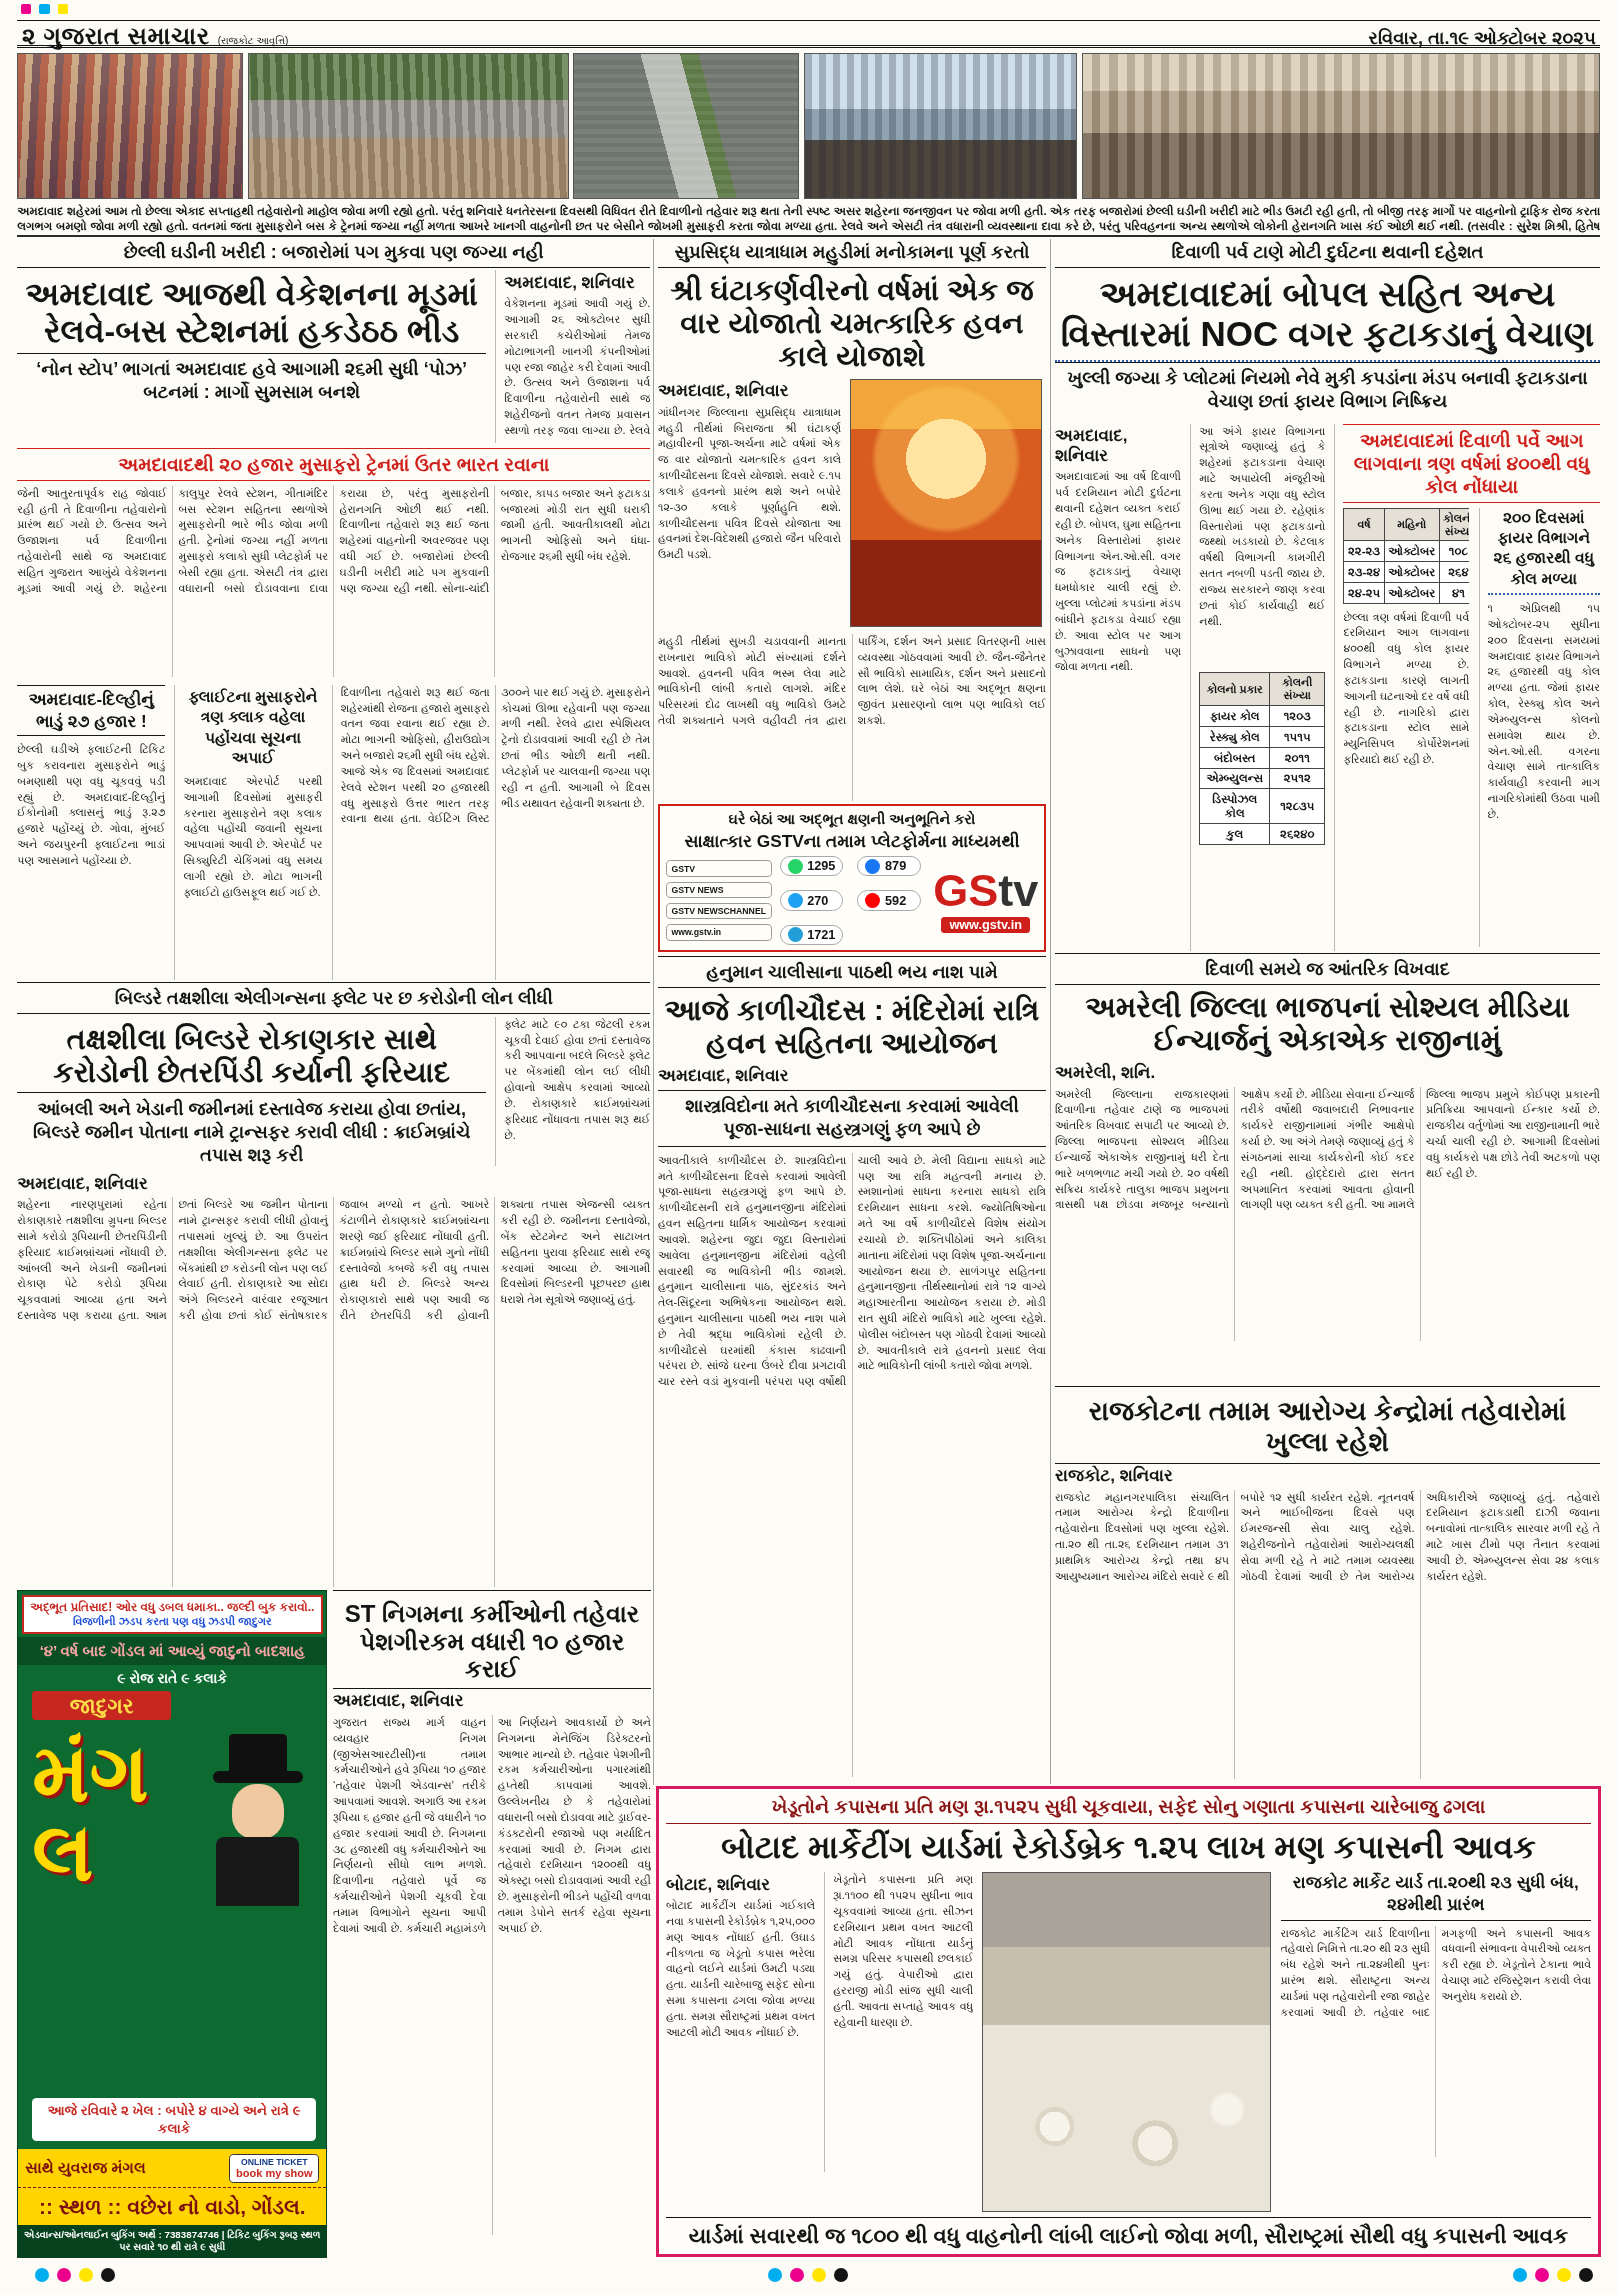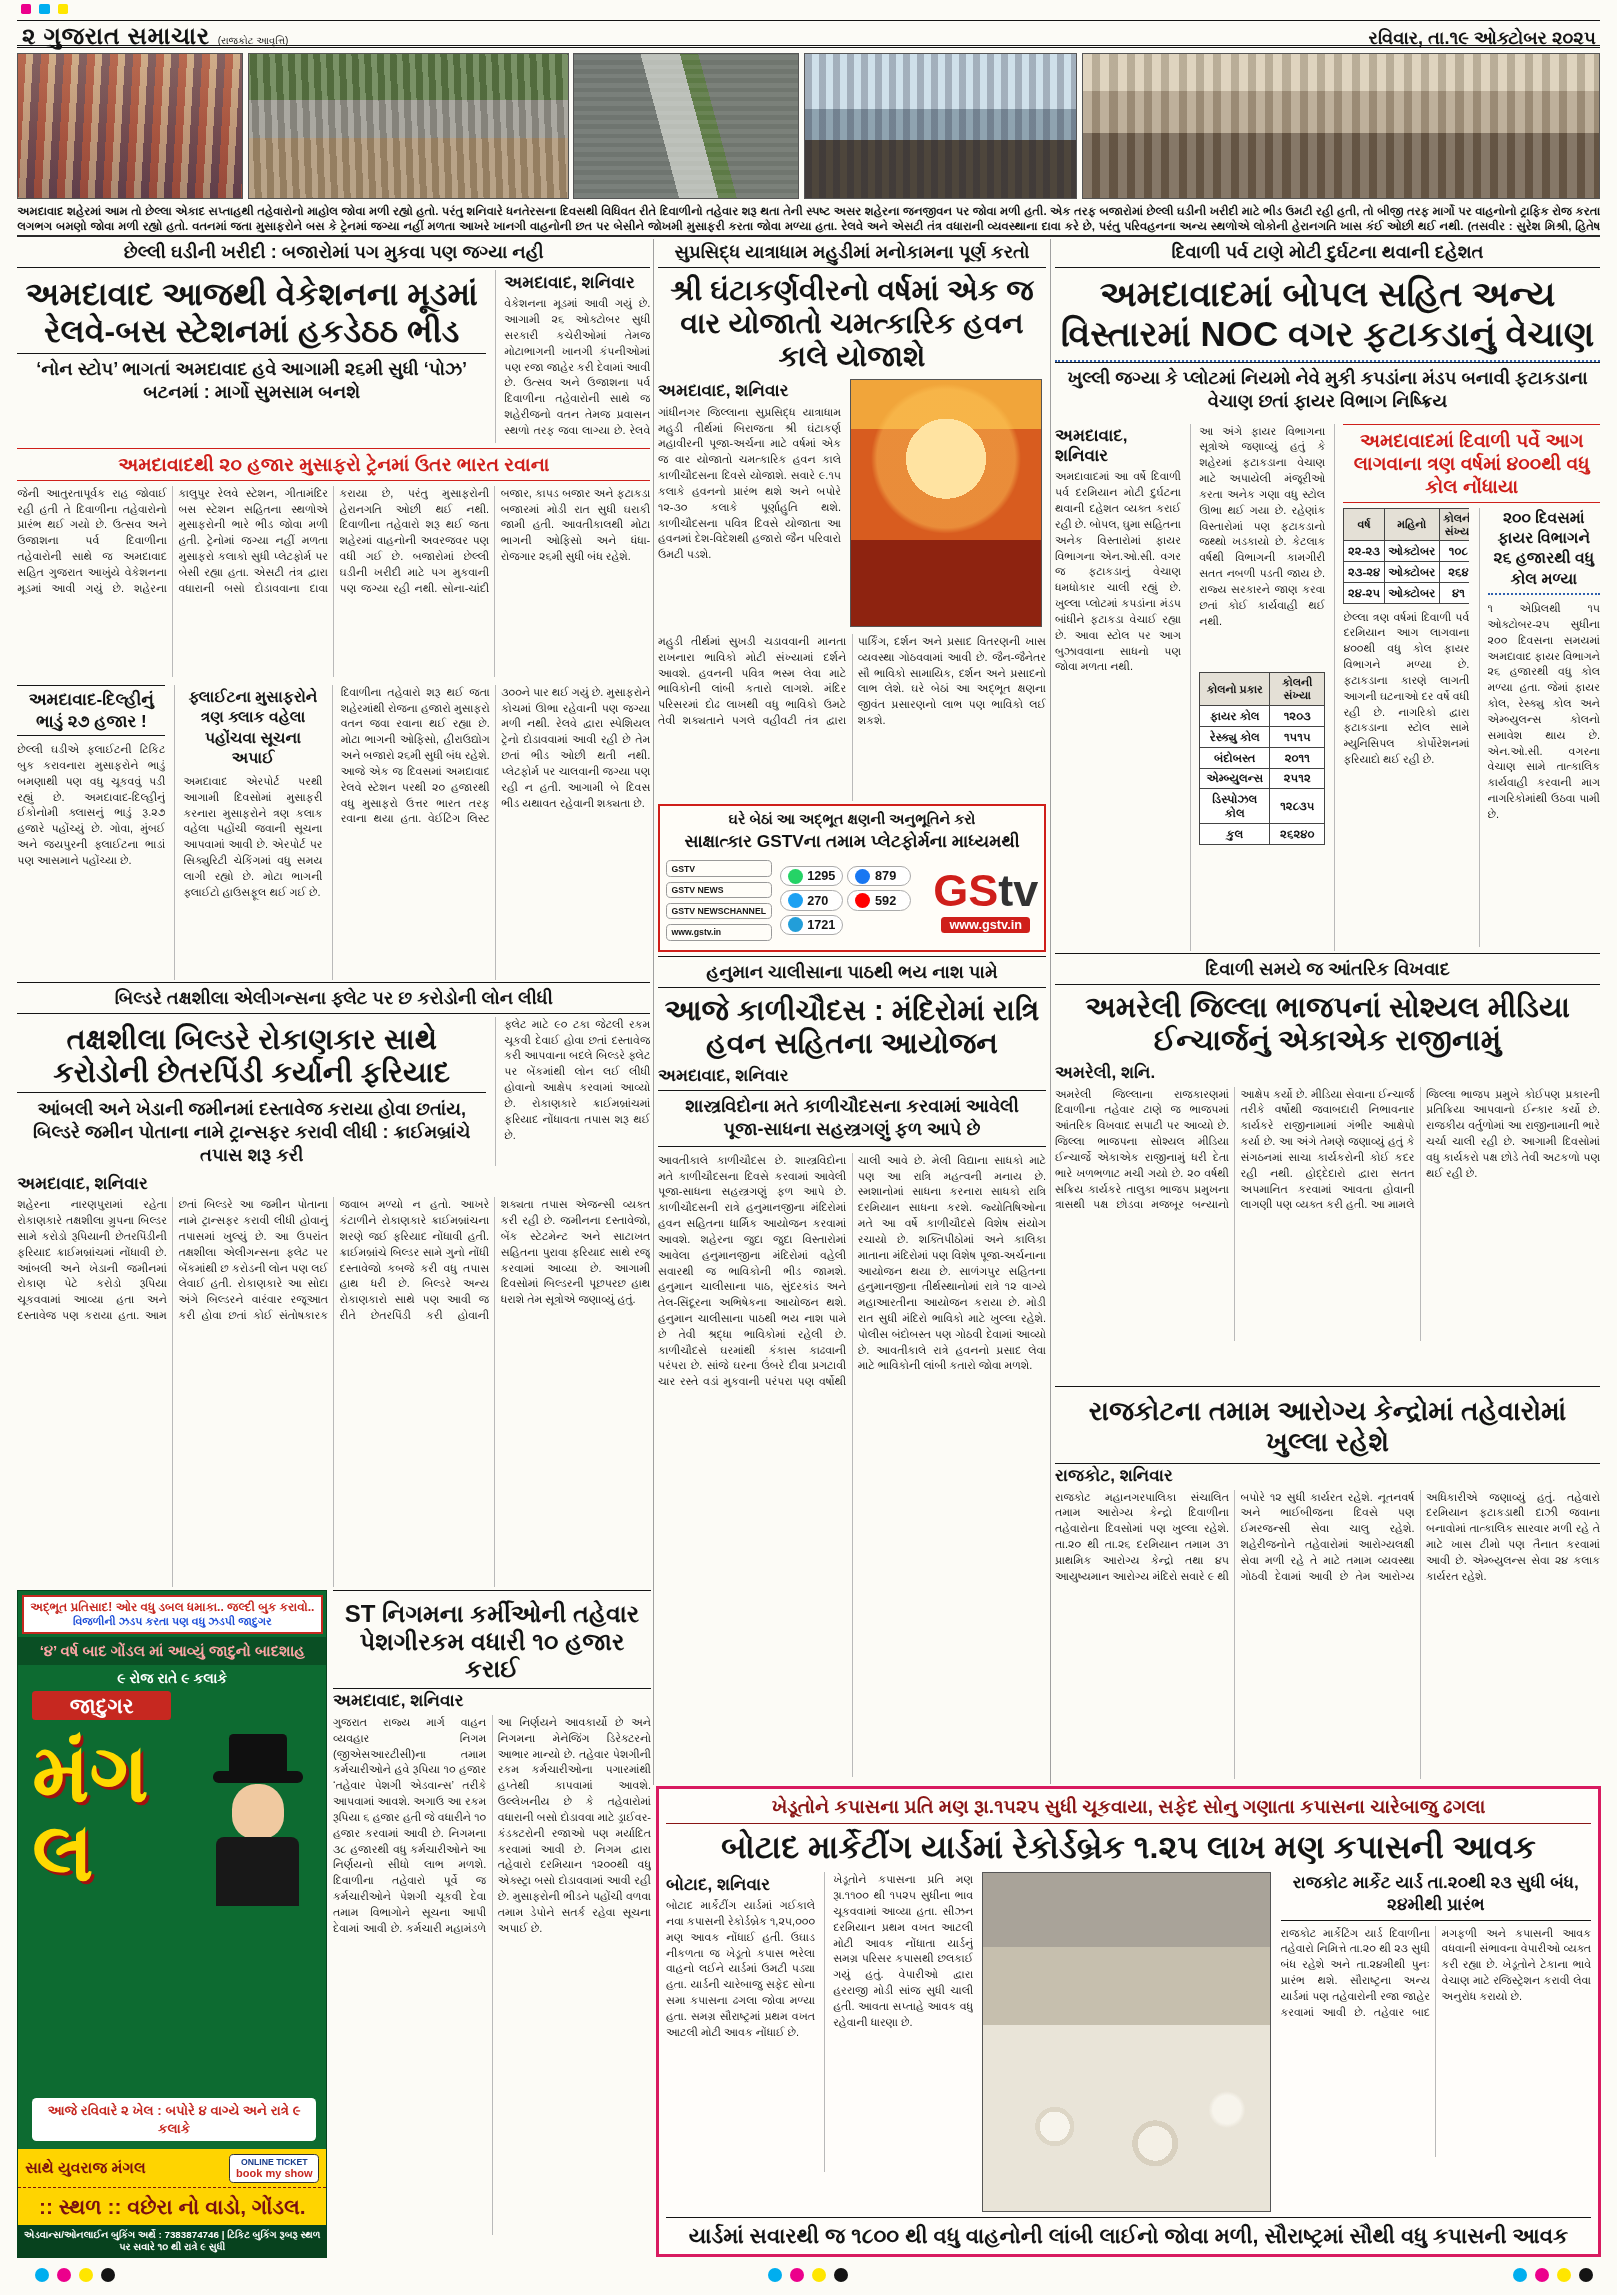--- a/index.html
+++ b/index.html
@@ -40,21 +40,21 @@
   .ped{font-size:10px;font-weight:normal}
   .pdate{font-size:18px;font-weight:bold}
   .caption{position:absolute;left:17.3px;top:203px;width:1583px;height:30px;font-size:11.6px;font-weight:bold;line-height:1.3;text-align:justify;overflow:hidden}
   
   .gstv{border:2.3px solid #cf1f1a;padding:4.6px 5.8px;display:flex;flex-direction:column;gap:3.5px;background:#fffdf8}
   .g1{font-size:14.4px;font-weight:bold;text-align:center}
   .g2{font-size:17.3px;font-weight:bold;text-align:center}
   .grow{display:flex;gap:8px;align-items:stretch;flex:1}
   .gch{display:flex;flex-direction:column;gap:4.6px;justify-content:center}
   .gchip{border:1.2px solid #999;border-radius:4.6px;font-size:8.7px;font-weight:bold;padding:2.3px 4.6px;white-space:nowrap}
-  .gstats{display:grid;grid-template-columns:1fr 1fr;gap:4px;align-content:center}
+  .gstats{display:grid;grid-template-columns:1fr 1fr;gap:14px;align-content:center}
   .chip{display:flex;align-items:center;gap:4.6px;border:1.2px solid #aaa;border-radius:11.6px;padding:1.7px 7px;font-size:12.7px;font-weight:bold;background:#fff}
   .dot{width:15px;height:15px;border-radius:50%;display:inline-block}
   .c-wa{background:#25d366}.c-fb{background:#1877f2}.c-tw{background:#1da1f2}.c-yt{background:#ff0000}.c-tg{background:#229ed9}
   .glogo{margin-left:auto;display:flex;flex-direction:column;align-items:center;justify-content:center}
   .glogotxt{font-size:45px;font-weight:bold;line-height:1}
   .glogotxt .gs{color:#cf1f1a}.glogotxt .tv{color:#333}
   .gsite{font-size:12.7px;font-weight:bold;color:#fff;background:#cf1f1a;padding:1.2px 8px;border-radius:3.5px;margin-top:3.5px}
   
   .botad{border:3.5px solid #d81b60;background:#fffdfa;padding:4.6px 7px;display:flex;flex-direction:column}
   .bkick{color:#8a1515;font-weight:bold;font-size:19px;text-align:center;border-bottom:1.7px solid #8a1515;padding:2.3px 0 4.6px;line-height:1.2}
@@ -62,21 +62,21 @@
   .bstrip{font-size:21.4px;font-weight:bold;text-align:center;border-top:1.7px solid #141414;padding-top:5.8px;margin-top:4.6px;line-height:1.2}
   .bsub{font-weight:bold;font-size:17px;text-align:center;line-height:1.3;border-bottom:1.2px solid #141414;padding-bottom:3.5px;margin-bottom:4.6px}
   
   .ad{background:#0d6b31;display:flex;flex-direction:column;border:1.2px solid #07421e}
   .ad-note{background:#fff;border:2.3px solid #c62820;margin:3.5px;padding:3.5px;text-align:center}
   .adn1{color:#c62820;font-weight:bold;font-size:12px}
   .adn2{color:#1d4ed8;font-weight:bold;font-size:11px;margin-top:1px}
   .ad-banner{background:#0a4f24;color:#fca5a5;font-weight:bold;text-align:center;font-size:15px;padding:4.6px 3.5px;line-height:1.25}
   .ad-main{flex:1;position:relative;overflow:hidden}
   .ad-time{color:#fff;font-weight:bold;font-size:14px;text-align:center;padding:4.6px 0 1.2px}
-  .ad-ribbon{background:#c62820;color:#ffffff;font-weight:bold;font-size:21px;text-align:center;width:139px;margin:3.5px 0 0 14px;padding:2.3px 0;border-radius:3.5px}
+  .ad-ribbon{background:#c62820;color:#fde047;font-weight:bold;font-size:21px;text-align:center;width:139px;margin:3.5px 0 0 14px;padding:2.3px 0;border-radius:3.5px}
   .ad-big{position:absolute;left:14px;top:69px;width:133px;font-size:81px;font-weight:bold;color:#ffd900;line-height:.98;word-break:break-all;text-shadow:2.9px 2.9px 0 #a01010}
   .magician{position:absolute;right:10.4px;top:69px;width:116px;height:173px}
   .m-hat-top{position:absolute;left:29px;top:0;width:58px;height:42px;background:#101010;border-radius:4.6px}
   .m-hat-brim{position:absolute;left:12.7px;top:37px;width:90px;height:11.6px;background:#101010;border-radius:5.8px}
   .m-face{position:absolute;left:32px;top:50px;width:52px;height:55px;background:#f0c9a0;border-radius:46% 46% 42% 42%}
   .m-body{position:absolute;left:16px;top:103px;width:83px;height:69px;background:#181818;border-radius:8px 8px 0 0}
   .ad-show{position:absolute;left:14px;bottom:8px;right:10.4px;background:#fff;color:#c62820;font-weight:bold;font-size:13.3px;text-align:center;padding:4.6px 3.5px;border-radius:4.6px;line-height:1.3}
   .ad-with{background:#ffd400;display:flex;align-items:center;justify-content:space-between;padding:4.6px 7px}
   .adw{font-size:15.6px;font-weight:bold;color:#7a1010}
   .ad-online{background:#fff;border:1.2px solid #333;border-radius:4.6px;padding:2.3px 5.8px;text-align:center}

